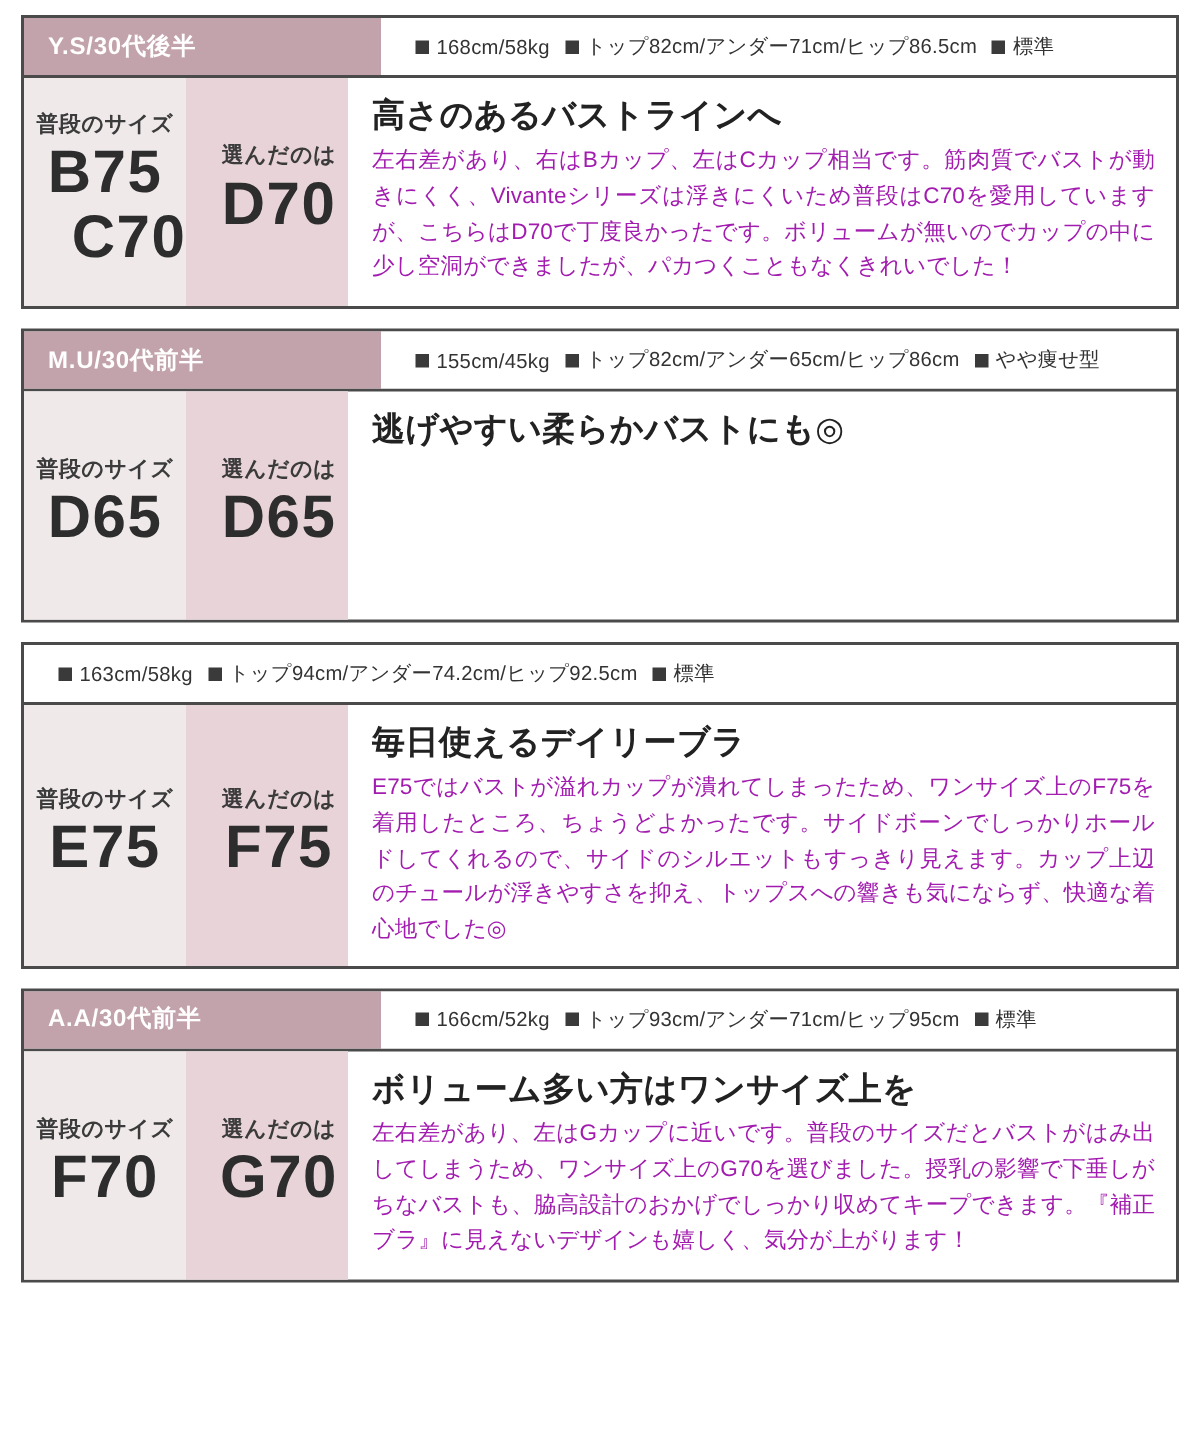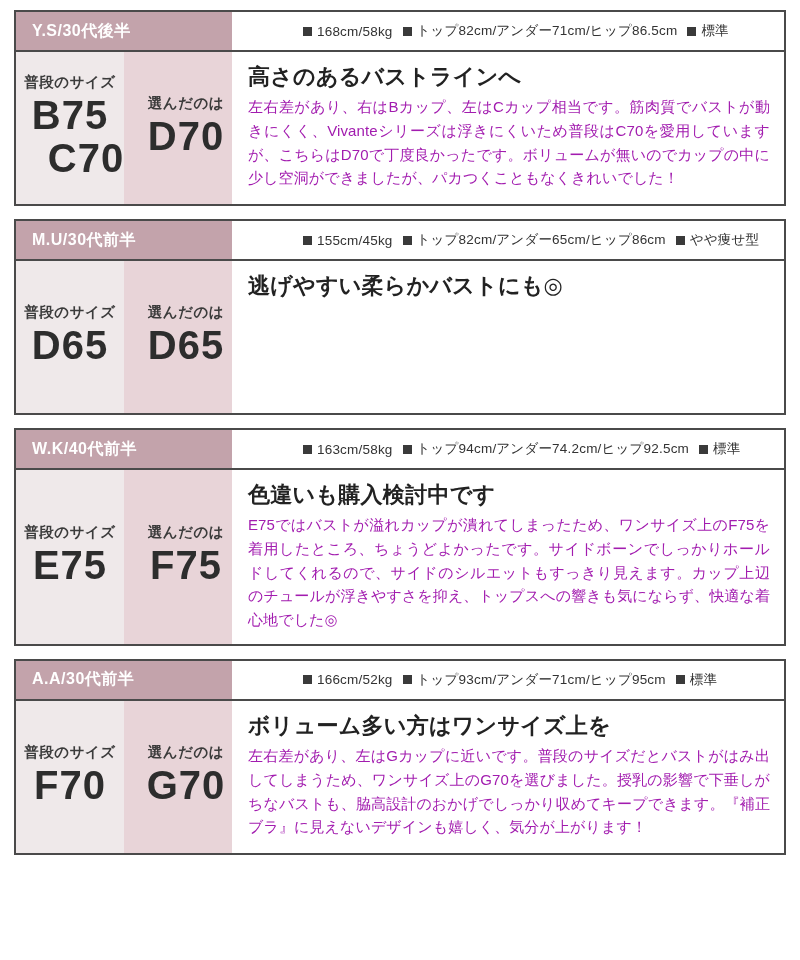--- a/index.html
+++ b/index.html
@@ -41,36 +41,35 @@
     border-bottom: 2px solid #4a4a4a;
   }
   .rv-head-name {
     background: #c3a3ab;
     color: #ffffff;
     font-weight: bold;
     font-size: 16px;
     letter-spacing: 0.5px;
     display: flex;
     align-items: center;
-    padding: 0 4px 0 16px;
+    padding: 0 26px 0 16px;
     white-space: nowrap;
     min-width: 196px;
   }
   .rv-head-specs {
     flex: 1;
     background: #ffffff;
     display: flex;
     align-items: center;
     font-size: 13.5px;
     color: #333333;
     letter-spacing: 0.2px;
     padding-left: 23px;
     white-space: nowrap;
     overflow: hidden;
-    margin-left: 48px;
   }
   .spec {
     display: inline-flex;
     align-items: center;
     margin-right: 10px;
   }
   .spec .bullet {
     display: inline-block;
     width: 9px;
     height: 9px;
@@ -226,21 +225,20 @@
         </div>
       </div>
       <div class="rv-text">
         <h2 class="rv-title">逃げやすい柔らかバストにも◎</h2>
       </div>
     </div>
   </section>
 
   <section class="review">
     <div class="rv-head">
-      <div class="rv-head-name">W.K/40代前半</div>
       <div class="rv-head-specs">
         <span class="spec">
             <i class="bullet"></i>
             <span>163cm/58kg</span>
           </span>
         <span class="spec">
             <i class="bullet"></i>
             <span>トップ94cm/アンダー74.2cm/ヒップ92.5cm</span>
           </span>
         <span class="spec">
@@ -254,21 +252,21 @@
         <div class="size-col usual">
           <div class="size-label">普段のサイズ</div>
           <div class="size-value">E75</div>
         </div>
         <div class="size-col chosen">
           <div class="size-label">選んだのは</div>
           <div class="size-value">F75</div>
         </div>
       </div>
       <div class="rv-text">
-        <h2 class="rv-title">色違いも購入検討中です</h2>
+        <h2 class="rv-title">毎日使えるデイリーブラ</h2>
         <p class="rv-desc">E75ではバストが溢れカップが潰れてしまったため、ワンサイズ上のF75を着用したところ、ちょうどよかったです。サイドボーンでしっかりホールドしてくれるので、サイドのシルエットもすっきり見えます。カップ上辺のチュールが浮きやすさを抑え、トップスへの響きも気にならず、快適な着心地でした◎</p>
       </div>
     </div>
   </section>
 
   <section class="review">
     <div class="rv-head">
       <div class="rv-head-name">A.A/30代前半</div>
       <div class="rv-head-specs">
         <span class="spec">

